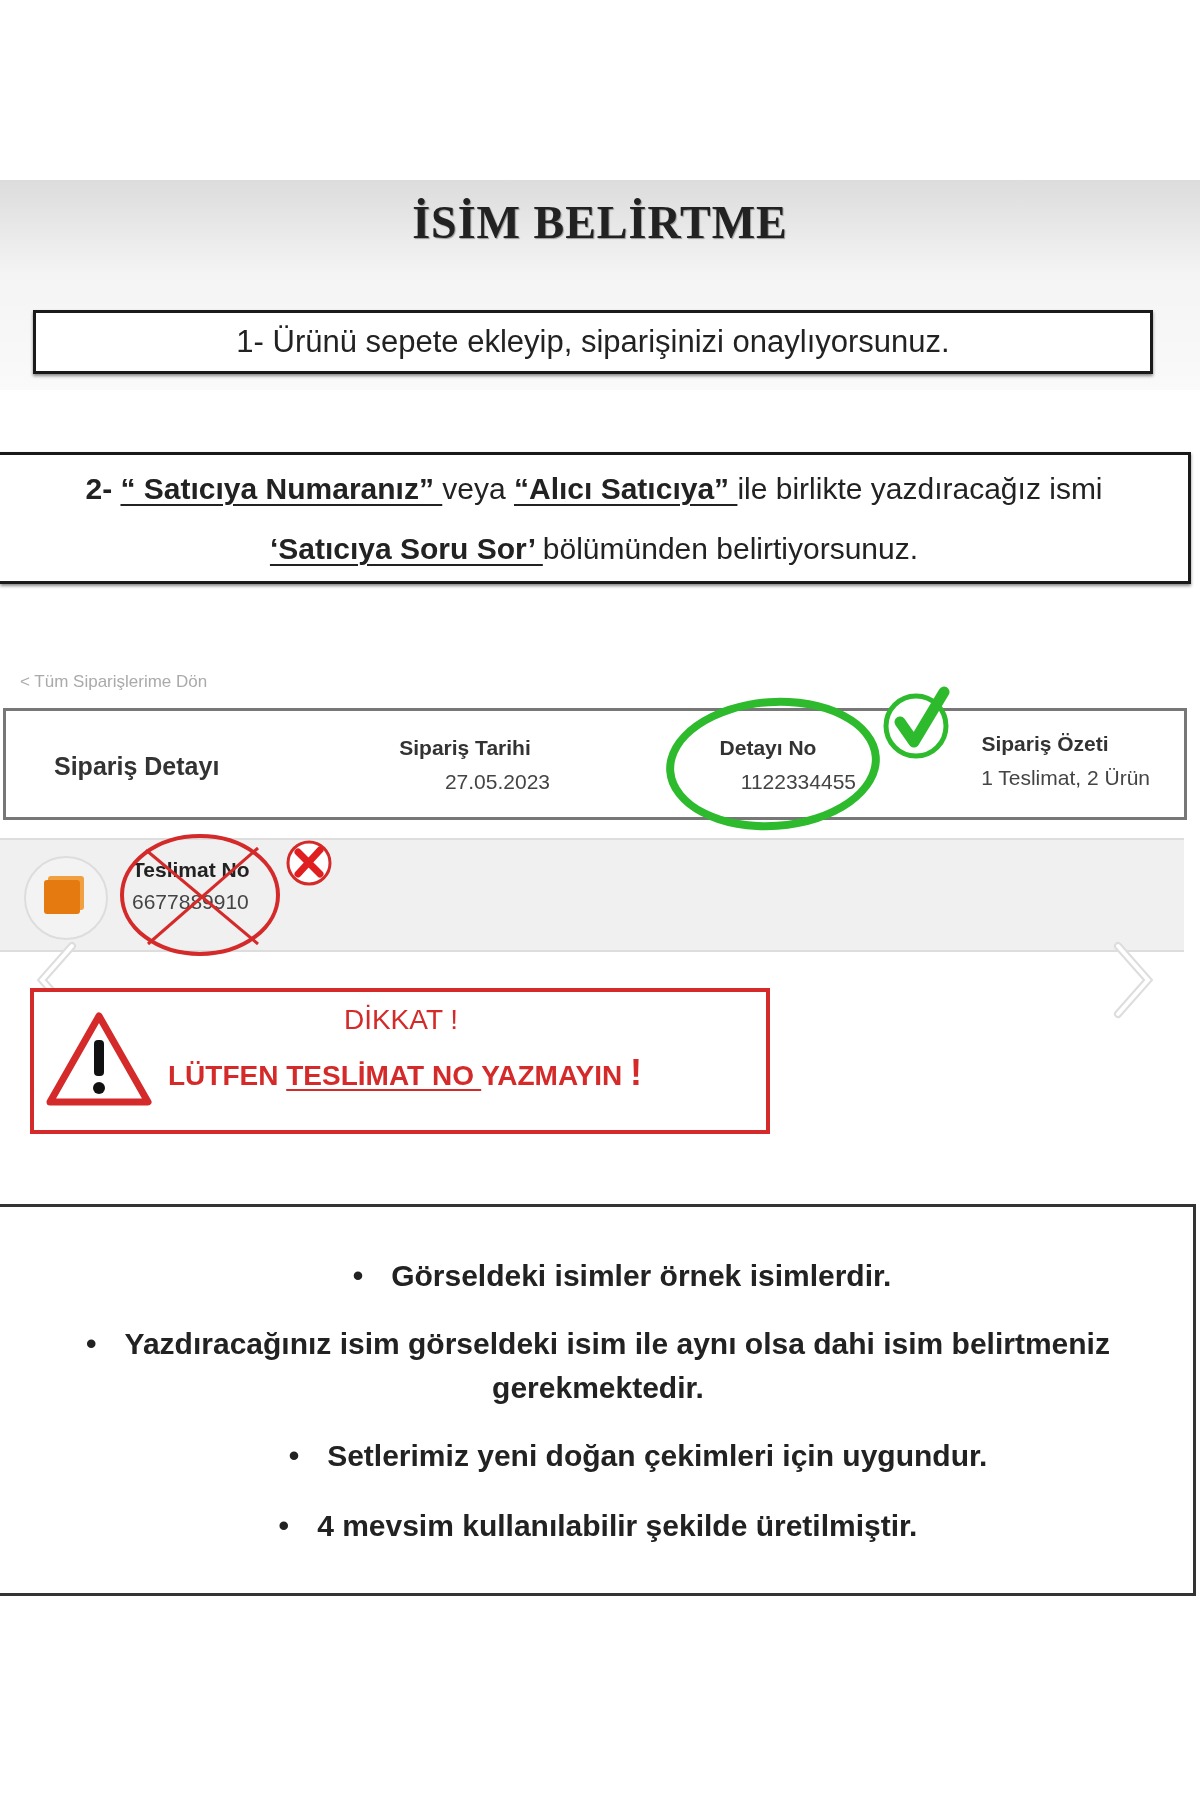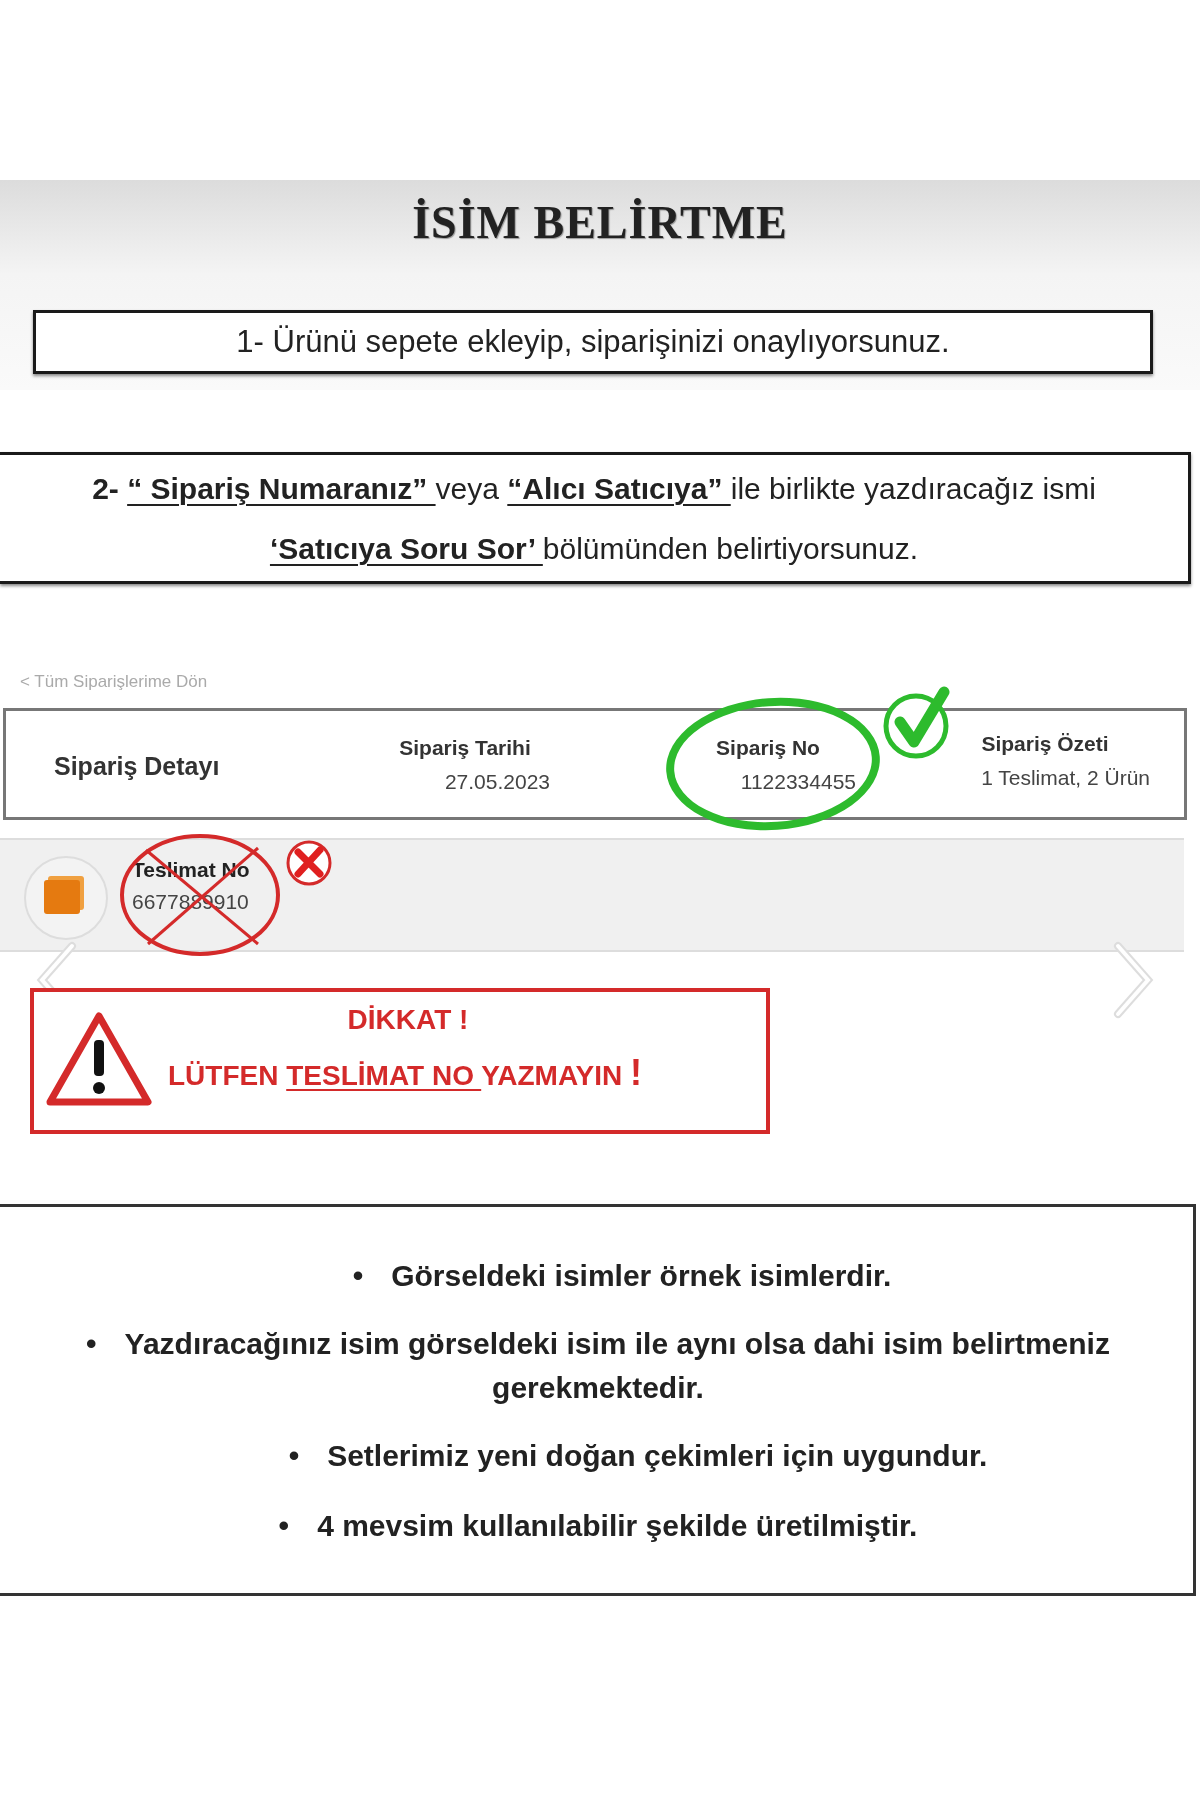--- a/index.html
+++ b/index.html
@@ -21,57 +21,57 @@
   .pkg-circle{position:absolute;left:24px;top:856px;width:80px;height:80px;border:2px solid #ddd;border-radius:50%;background:#f3f3f3;}
   .pkg{position:absolute;left:44px;top:880px;width:36px;height:34px;background:#e57a10;border-radius:3px;box-shadow:4px -4px 0 #f0a040;}
   .teslimat{position:absolute;left:132px;top:858px;font-size:21px;}
   .teslimat .h{font-weight:bold;}
   .teslimat .v{margin-top:8px;color:#444;}
   .red-ellipse{position:absolute;left:118px;top:832px;width:164px;height:126px;}
   .red-x{position:absolute;left:284px;top:838px;width:50px;height:50px;}
   .chev{position:absolute;}
   .warn-box{position:absolute;left:30px;top:988px;width:740px;height:146px;border:4px solid #d42a2a;background:#fff;box-sizing:border-box;}
   .warn-tri{position:absolute;left:44px;top:1010px;width:110px;height:100px;}
-  .warn-l1{position:absolute;left:0;top:1004px;width:800px;text-align:center;color:#d42a2a;font-weight:bold;font-size:28px;padding-left:8px;}
+  .warn-l1{position:absolute;left:0;top:1004px;width:800px;text-align:center;color:#d42a2a;font-weight:normal;font-size:28px;padding-left:1px;}
   .warn-l2{position:absolute;left:168px;top:1052px;color:#d42a2a;font-weight:bold;font-size:28px;}
   .warn-l2 u{text-decoration-thickness:2px;text-underline-offset:4px;color:#d42a2a;}
   .warn-excl{font-size:36px;}
   .notes{position:absolute;left:0;top:1204px;width:1196px;height:392px;border:3px solid #333;border-left:none;background:#fff;box-sizing:border-box;}
   .note{position:absolute;left:0;width:1196px;text-align:center;font-weight:bold;font-size:30px;color:#222;line-height:44px;}
   .bullet{display:inline-block;margin-right:28px;}
 </style>
 </head>
 <body>
 
 <div class="top-band"></div>
 <div class="title">İSİM BELİRTME</div>
 
 <div class="step1">
   <span>1- Ürünü sepete ekleyip, siparişinizi onaylıyorsunuz.</span>
 </div>
 
 <div class="step2">
   <div style="margin-top:4px;">
-    <b>2- </b><u><b>“ Sipariş Numaranız” </b></u><span> veya </span><u><b>“Alıcı Satıcıya” </b></u><span> ile birlikte yazdıracağız ismi</span>
+    <b>2- </b><u><b>“ Satıcıya Numaranız” </b></u><span> veya </span><u><b>“Alıcı Satıcıya” </b></u><span> ile birlikte yazdıracağız ismi</span>
   </div>
   <div>
     <u><b>‘Satıcıya Soru Sor’ </b></u><span>bölümünden belirtiyorsunuz.</span>
   </div>
 </div>
 
 <div class="back-link">&lt; Tüm Siparişlerime Dön</div>
 
 <div class="order-box"></div>
 <div class="detail-title">Sipariş Detayı</div>
 <div class="col" style="left:380px;top:736px;width:170px;">
   <div class="h">Sipariş Tarihi</div>
   <div class="v">27.05.2023</div>
 </div>
 <div class="col" style="left:680px;top:736px;width:176px;">
-  <div class="h">Sipariş No</div>
+  <div class="h">Detayı No</div>
   <div class="v">1122334455</div>
 </div>
 <div class="green-ellipse"></div>
 <svg class="check" viewBox="0 0 74 74">
   <circle cx="34" cy="40" r="30" fill="#fff" stroke="#2dbb2d" stroke-width="5"></circle>
   <path d="M18 36 L32 56 L62 6" fill="none" stroke="#2dbb2d" stroke-width="11" stroke-linecap="round" stroke-linejoin="round"></path>
 </svg>
 <div class="col" style="left:940px;top:732px;width:210px;">
   <div class="h">Sipariş Özeti</div>
   <div class="v">1 Teslimat, 2 Ürün</div>

